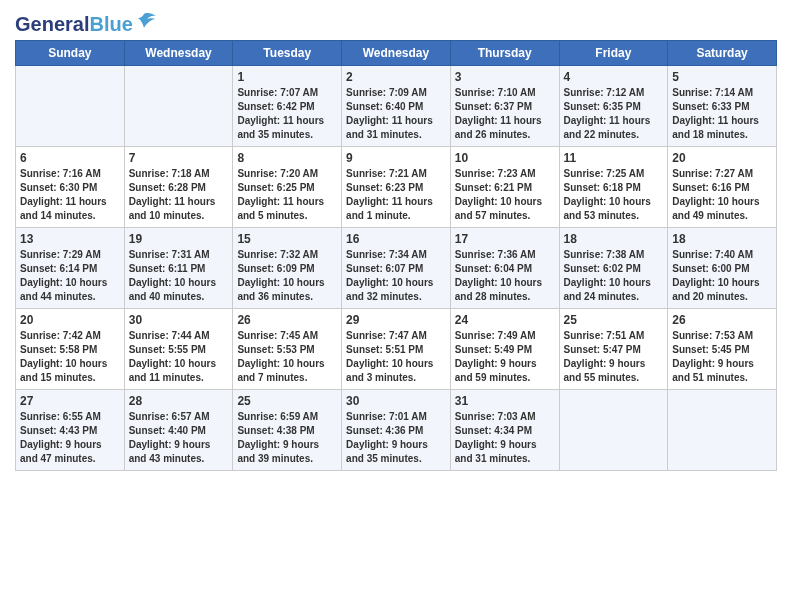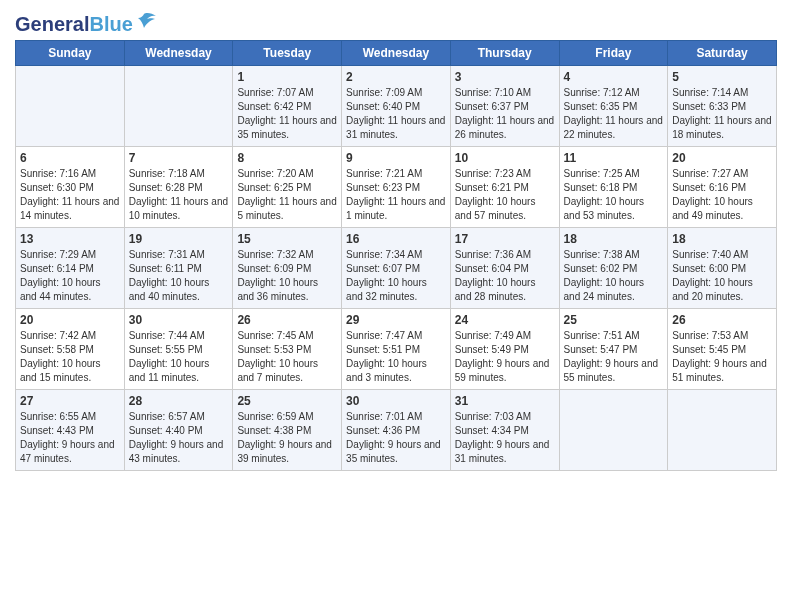--- a/index.html
+++ b/index.html
@@ -76,20 +76,21 @@
     .day-number {
       font-weight: bold;
       font-size: 12px;
       display: block;
       margin-bottom: 2px;
     }
     .day-info {
       font-size: 10px;
       color: #333;
       line-height: 1.4;
+      font-weight: bold;
     }
   </style>
 </head>
 <body>
 
 <div class="header">
   <div class="logo">
     <div style="display:flex;align-items:center;">
       <span class="logo-text">General<span>Blue</span></span>
       <svg width="22" height="20" viewBox="0 0 22 20" style="margin-left:3px;margin-top:-4px;">

